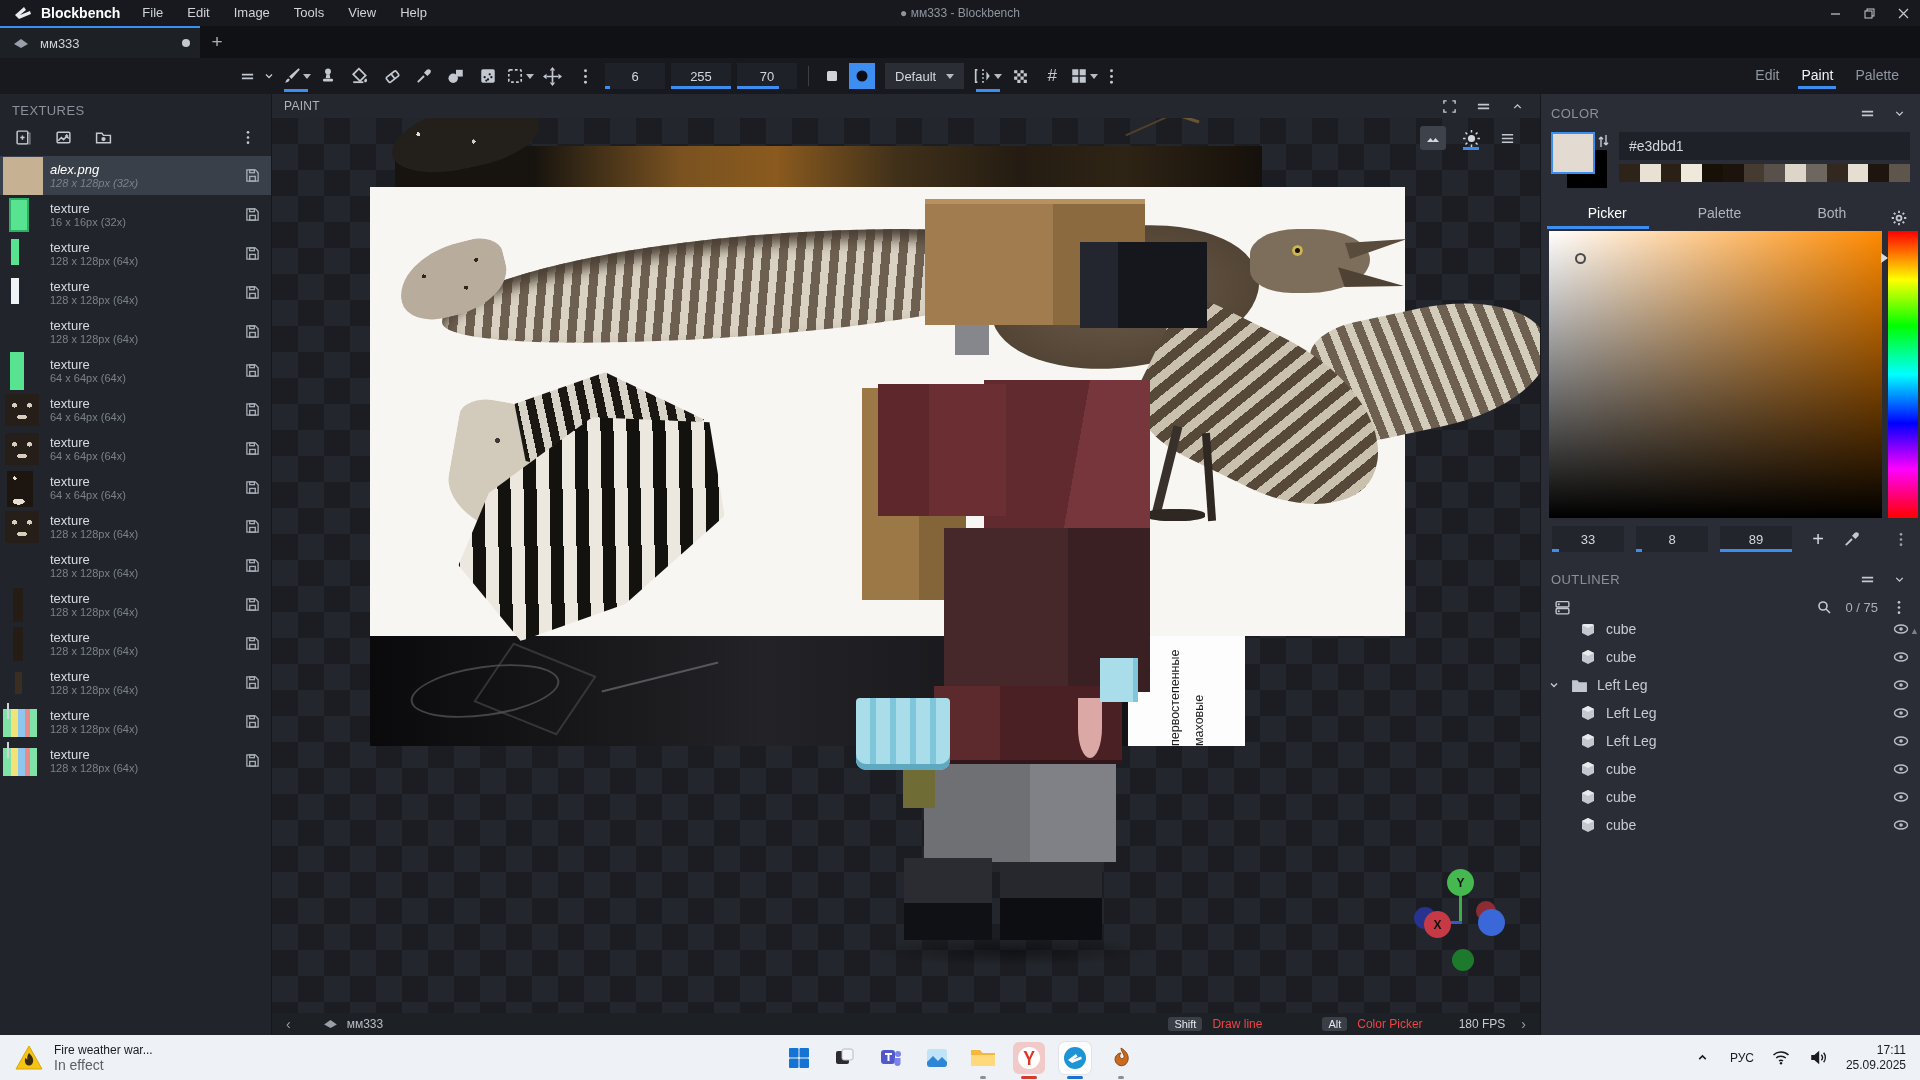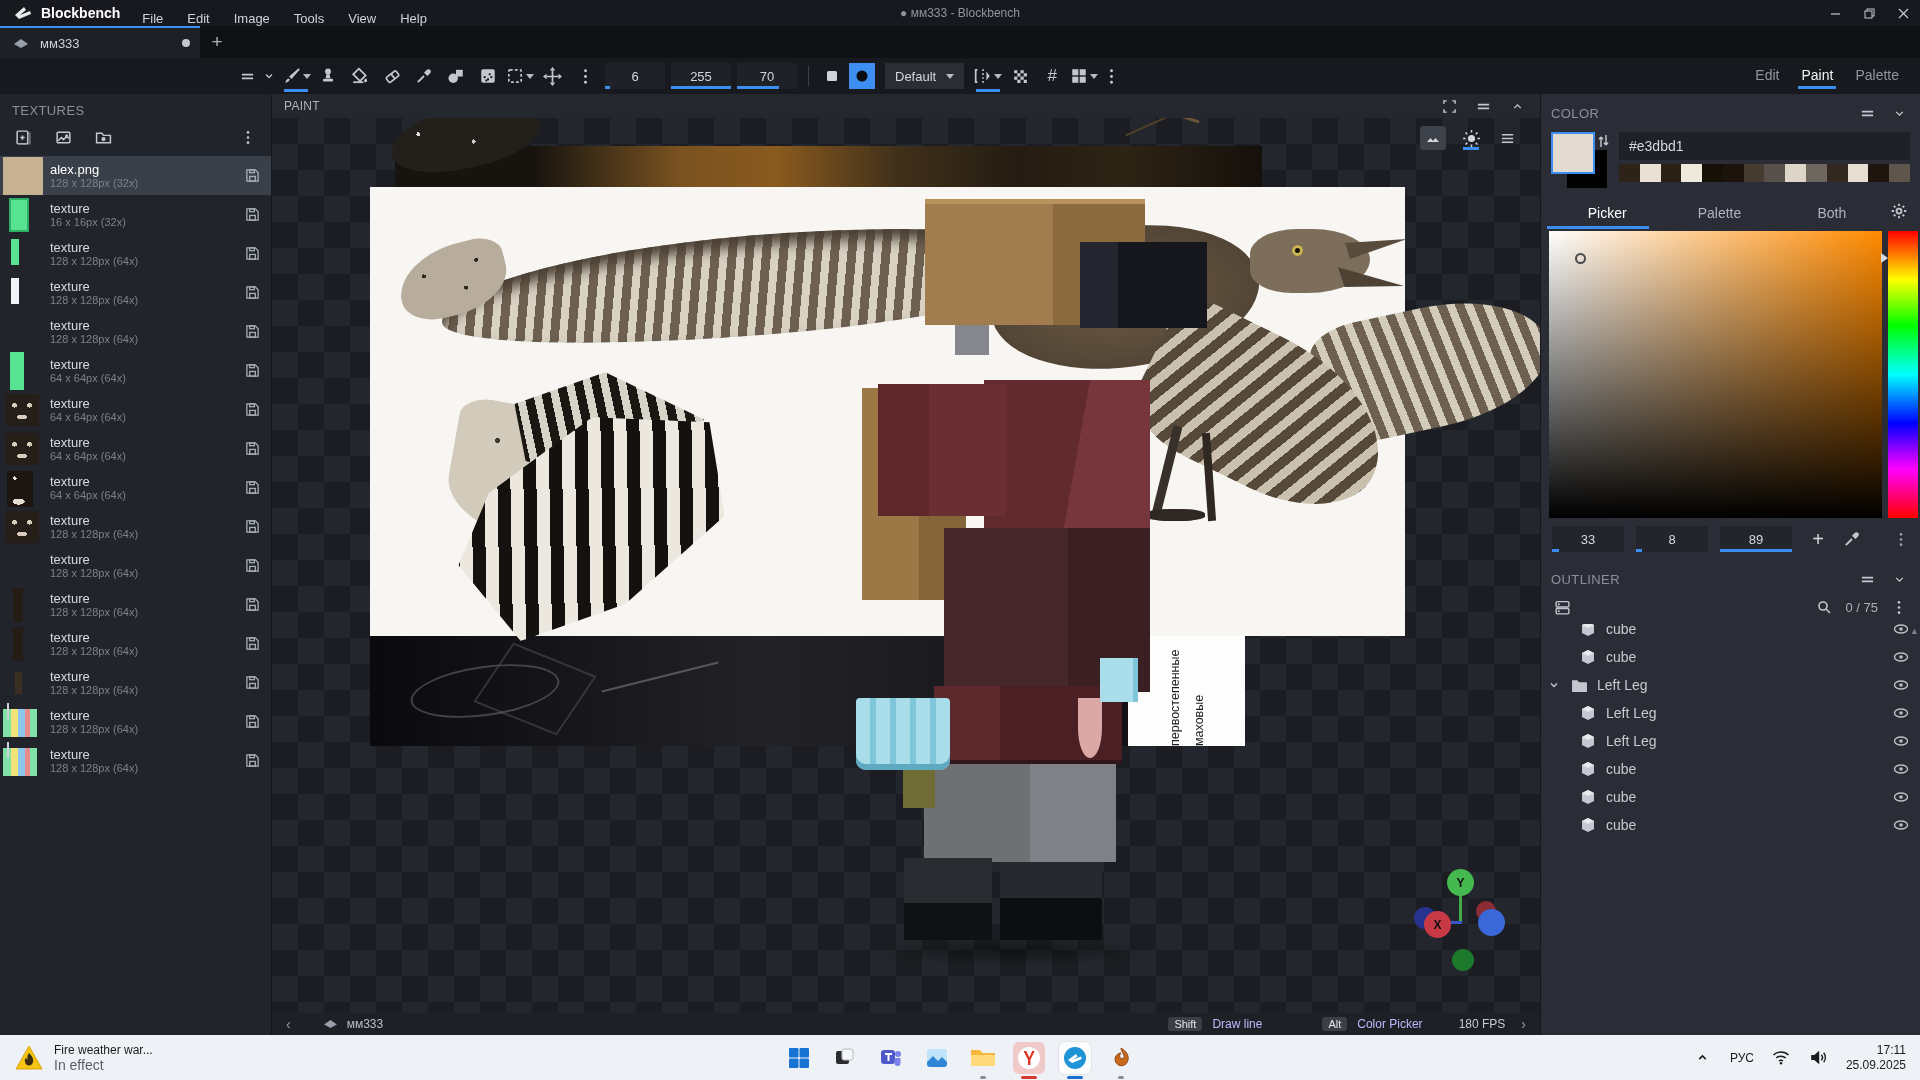--- a/index.html
+++ b/index.html
@@ -3,21 +3,21 @@
 <meta charset="utf-8">
 <style>
   * { margin:0; padding:0; box-sizing:border-box; }
   html,body { width:1920px; height:1080px; overflow:hidden; background:#101114;
     font-family:"Liberation Sans","DejaVu Sans",sans-serif; }
   .app { width:1920px; height:1080px; display:flex; flex-direction:column; }
 
   
   .titlebar { height:26px; background:#17191e; display:flex; align-items:center; color:#cfd3da; font-size:13px; position:relative; flex:0 0 auto;}
   .tb-logo { display:flex; align-items:center; gap:7px; padding:0 10px 0 12px; color:#fff; font-size:14px; font-weight:bold;}
-  .menu-item { padding:6px 12px; height:26px; line-height:26px; cursor:default;}
+  .menu-item { padding:0 12px; height:26px; line-height:26px; cursor:default;}
   .tb-title { position:absolute; left:0; right:0; text-align:center; color:#8f949d; font-size:12px; pointer-events:none;}
   .win-btns { margin-left:auto; display:flex; z-index:2;}
   .win-btn { width:34px; height:26px; display:flex; align-items:center; justify-content:center; color:#c6cad2;}
 
   
   .tabbar { height:32px; background:#101114; display:flex; align-items:flex-end; flex:0 0 auto;}
   .tab { width:200px; height:32px; background:#1d2126; border-top:2px solid #3b8df0; display:flex; align-items:center; gap:8px; padding:0 10px; color:#ced2d9; font-size:13px;}
   .tab-label { flex:1; }
   .tab-dot { width:8px; height:8px; border-radius:50%; background:#c3c8cf;}
   .tab-plus { width:34px; height:32px; display:flex; align-items:center; justify-content:center; color:#aab0b8; font-size:19px;}
@@ -44,21 +44,21 @@
   
   .main { flex:1; display:flex; min-height:0;}
 
   
   .left-panel { width:272px; background:#21252b; display:flex; flex-direction:column; border-right:1px solid #15171b;}
   .panel-title { color:#8b909a; font-size:13px; letter-spacing:.4px; padding:9px 12px 4px;}
   .tex-actions { display:flex; align-items:center; gap:18px; padding:4px 12px 8px; color:#c3c8d0;}
   .tex-actions .spacer { flex:1;}
   .tex-list { flex:1; overflow:hidden;}
   .tex-row { height:39px; display:flex; align-items:center; padding-right:8px;}
-  .tex-row.sel { background:#3a4049;}
+  .tex-row.sel { background:#3a4049;font-style:italic;}
   .tex-thumb { width:40px; height:38px; margin:0 7px 0 3px; position:relative; flex:0 0 auto;}
   .tex-thumb .pix { position:absolute; }
   .tex-thumb[data-kind="skin"] .pix { inset:0; background-image:
       linear-gradient(#00000022,#00000000),
       radial-gradient(6px 6px at 45% 40%, #5e3a32 60%, transparent 61%),
       radial-gradient(5px 5px at 70% 25%, #8a5a3a 60%, transparent 61%),
       radial-gradient(4px 4px at 25% 75%, #2d241c 60%, transparent 61%),
       radial-gradient(4px 4px at 65% 85%, #2d241c 60%, transparent 61%);}
   .tex-thumb[data-kind="bar-wide"] .pix { left:6px; top:2px; width:20px; height:34px; border:2px solid #2fae66;}
   .tex-thumb[data-kind="bar-thin"] .pix { left:8px; top:4px; width:8px; height:26px;}
@@ -185,39 +185,39 @@
   .gz-x { left:18px; top:44px; width:27px; height:27px; background:#c63945;}
   .gz-z { left:72px; top:42px; width:27px; height:27px; background:#3b68d8;}
   .gz-nz { left:70px; top:34px; width:20px; height:20px; background:#8c2d36;}
   .gz-ny { left:46px; top:82px; width:22px; height:22px; background:#1d7a2c;}
 
   
   .statusbar { height:22px; background:#1d2025; display:flex; align-items:center; color:#9aa0a9; font-size:12px; padding:0 8px; flex:0 0 auto; gap:8px;}
   .sb-proj { display:flex; align-items:center; gap:8px; margin-left:18px; color:#b9bec6;}
   .sb-right { margin-left:auto; display:flex; align-items:center; gap:10px;}
   .kbd { background:#3a3f47; color:#e4e7ec; padding:1px 6px; border-radius:3px; font-size:11px;}
-  .sb-hint { color:#c4b5fd;}
+  .sb-hint { color:#ef4444;}
   .sb-fps { color:#c6cbd2; margin-left:26px;}
   .sb-chev { color:#9aa0a9; font-size:14px; padding:0 6px;}
 
   
   .right-panel { width:380px; background:#2a2d35; border-left:1px solid #15171b; display:flex; flex-direction:column; font-size:13px;}
   .rp-head { display:flex; align-items:center; padding:8px 10px 4px; color:#8b909a; letter-spacing:.4px;}
   .rp-head .ic { margin-left:auto;}
   .rp-head .ic + .ic { margin-left:10px;}
   .color-widget { display:flex; padding:4px 10px 2px; gap:6px;}
   .swatch-stack { position:relative; width:62px; height:60px; flex:0 0 auto;}
   .swatch-bg { position:absolute; left:16px; top:18px; width:40px; height:38px; background:#000;}
   .swatch-main { position:absolute; left:0; top:0; width:44px; height:42px; background:#e3dbd1; border:2px solid #3b8df0;}
   .swap-ic { position:absolute; right:2px; top:0; color:#c3c8d0;}
   .color-fields { flex:1; display:flex; flex-direction:column; gap:4px;}
   .hex-input { height:28px; background:#1e2127; color:#d3d7de; border:none; font-size:14px; padding:0 10px; width:100%; font-family:inherit; outline:none;}
   .chistory { display:flex; height:18px;}
   .chistory div { flex:1;}
-  .ptabs { display:flex; align-items:flex-start; padding:6px 10px 0; color:#aeb4bd;}
+  .ptabs { display:flex; align-items:flex-end; padding:6px 10px 0; color:#aeb4bd;}
   .ptab { flex:1; text-align:center; padding:5px 0 8px; position:relative; font-size:14px;}
   .ptab.active { color:#fff;}
   .ptab.active::after { content:""; position:absolute; left:-4px; right:14px; bottom:0; height:3px; background:#3b8df0;}
   .picker-area { display:flex; gap:6px; padding:2px 2px 4px 8px;}
   .sv-box { position:relative; flex:1; height:287px;
       background:linear-gradient(to bottom,rgba(0,0,0,0),#000),linear-gradient(to right,#fff,#ff8a00);}
   .sv-cursor { position:absolute; left:26px; top:22px; width:11px; height:11px; border:2px solid #4a4a4a; border-radius:50%;}
   .hue-strip { position:relative; width:30px; height:287px; flex:0 0 auto;
       background:linear-gradient(#f00 0,#ff0 17%,#0f0 33%,#0ff 50%,#00f 67%,#f0f 83%,#f00 100%);}
   .hue-marker { position:absolute; left:-7px; top:22px; width:0; height:0; border-top:5px solid transparent; border-bottom:5px solid transparent; border-left:7px solid #d8dbe0;}

